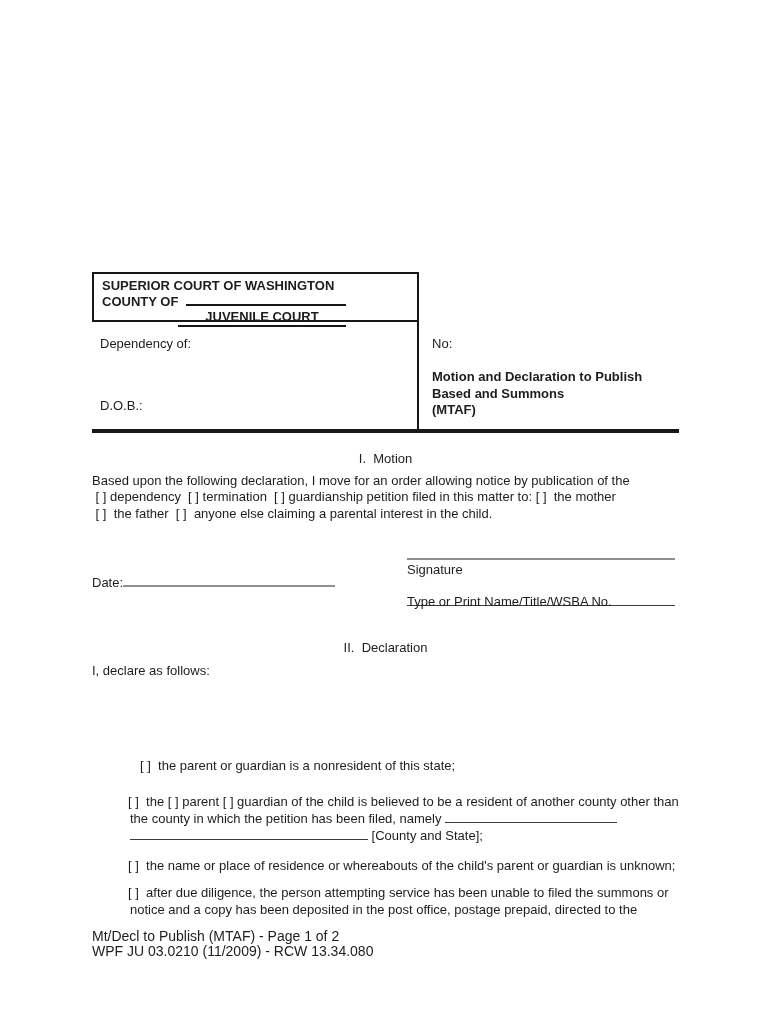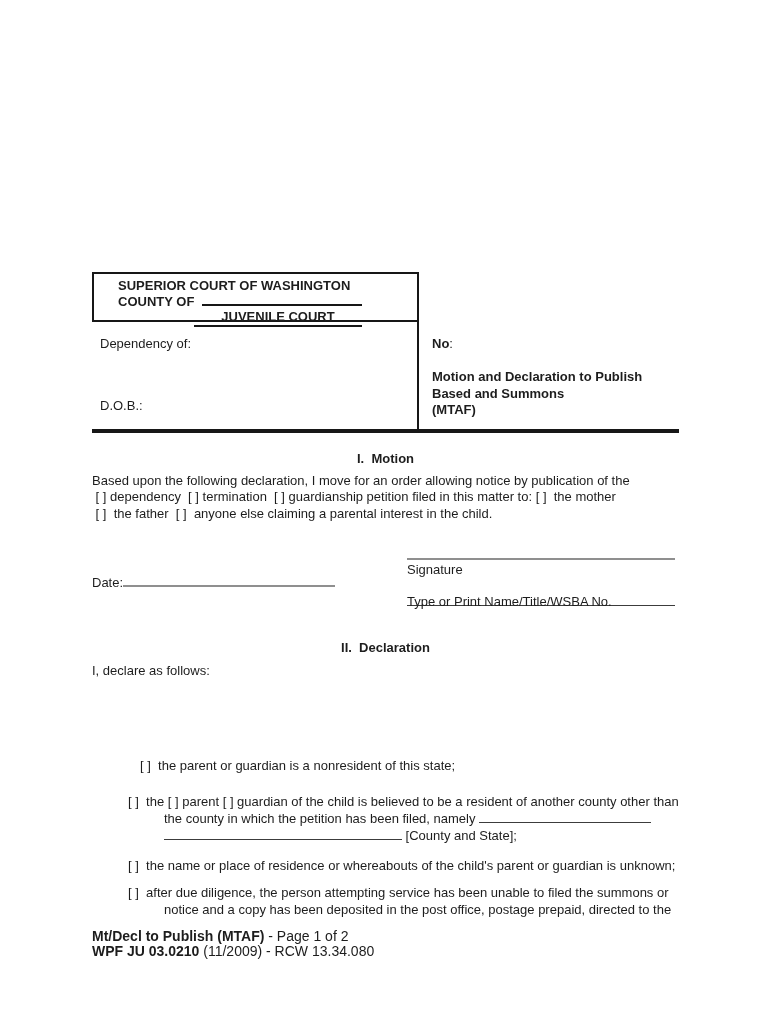--- a/index.html
+++ b/index.html
@@ -13,29 +13,29 @@
   #page{
     position:relative;
     width:770px;height:1024px;
     background:#ffffff;
     font-family:"Liberation Sans","DejaVu Sans",sans-serif;
     font-size:13px;
     color:var(--text);
     overflow:hidden;
   }
   .abs{position:absolute;}
-  .b{font-weight:bold;}
+  .b{font-weight:normal;}
   .pre{white-space:pre;}
   .center{text-align:center;}
 
   
   .court-box{
     left:92px;top:272px;width:327px;height:50px;
     border:2px solid var(--rule);
-    padding:4px 0 0 24px;
+    padding:4px 0 0 8px;
     line-height:15px;
     font-weight:bold;
   }
   .county-blank{
     display:inline-block;width:160px;height:13px;
     border-bottom:2px solid var(--rule);
     margin-left:8px;
   }
   .juvenile-line{
     margin-left:76px;width:168px;
@@ -76,21 +76,21 @@
   }
   .notice-name-blank{width:210px;}
   .namely-blank{width:172px;}
   .countystate-blank{width:238px;}
 
   .item{line-height:17px;}
   .item-1{left:128px;top:757px;padding-left:12px;}
   .item-2{left:128px;top:793px;}
   .item-3{left:128px;top:857px;}
   .item-4{left:128px;top:884px;}
-  .cont{margin-left:36px;}
+  .cont{margin-left:2px;}
 
   .footer{left:92px;top:929px;font-size:14px;line-height:14.5px;}
 </style>
 </head>
 <body>
 
 <div id="page">
 
   <div class="abs court-box">
     <div>SUPERIOR COURT OF WASHINGTON</div>

